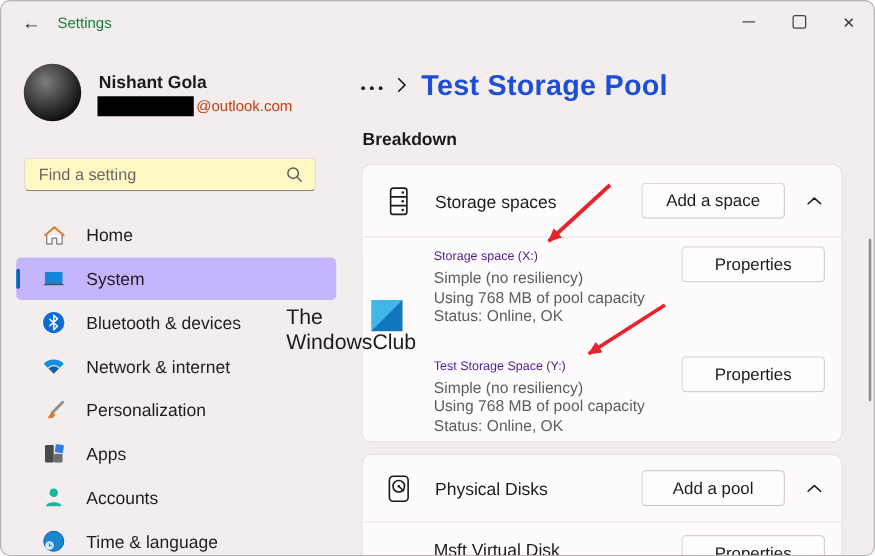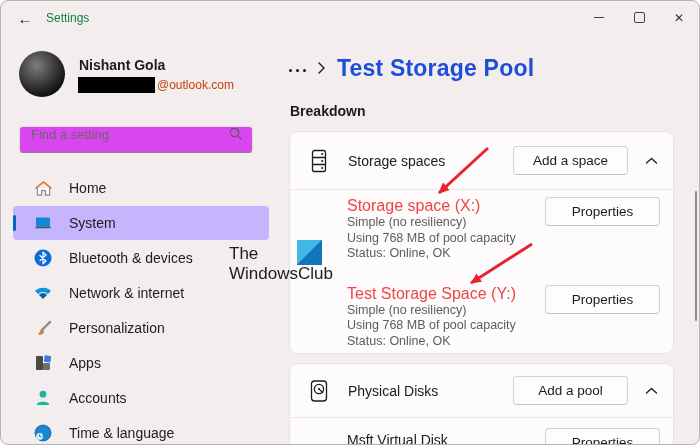--- a/index.html
+++ b/index.html
@@ -15,23 +15,23 @@
   .glyph-min{width:10px;height:1px;background:#444;}
   .glyph-max{width:9px;height:9px;border:1px solid #444;border-radius:2px;}
   .glyph-close{font-size:12px;color:#333;line-height:1;}
   
   .avatar{position:absolute;left:18px;top:50px;width:46px;height:46px;border-radius:50%;
           background:radial-gradient(circle at 38% 32%,#7d7d7d 0%,#3a3a3a 45%,#0a0a0a 78%);}
   .user-name{position:absolute;left:78px;top:56px;font-size:14px;font-weight:700;color:#1b1b1b;}
   .email-row{position:absolute;left:77px;top:76px;display:flex;align-items:center;}
   .redaction{width:77px;height:16px;background:#000;}
   .email-suffix{font-size:12px;color:#c2410c;margin-left:2px;}
-  .search-box{position:absolute;left:18px;top:125px;width:234px;height:27px;background:#d946ef;
+  .search-box{position:absolute;left:18px;top:125px;width:234px;height:27px;background:#fef9c3;
               border:1px solid #e3dcdd;border-bottom:1px solid #8a8485;border-radius:4px;
-              box-sizing:border-box;display:flex;align-items:flex-start;}
+              box-sizing:border-box;display:flex;align-items:center;}
   .search-input{flex:1;border:none;outline:none;background:transparent;padding:0 8px 0 11px;
                 font-size:13px;color:#1b1b1b;font-family:"Liberation Sans",sans-serif;}
   .search-input::placeholder{color:#6b6768;}
   .search-icon{margin-right:10px;display:flex;}
   .nav{position:absolute;left:12px;top:170px;width:256px;}
   .nav-item{position:relative;height:34px;margin-bottom:1px;display:flex;align-items:center;
             padding-left:20px;gap:16px;border-radius:4px;cursor:pointer;box-sizing:border-box;}
   .nav-item.selected{background:#c4b5fd;align-items:center;}
   .nav-item.selected .indicator{position:absolute;left:0;top:9px;width:3px;height:16px;
             border-radius:2px;background:#0067c0;}
@@ -54,21 +54,21 @@
   .spacer{flex:1;}
   .btn{height:29px;width:115px;background:#fdfdfd;border:1px solid #d6d0d1;border-bottom-color:#c7c2c3;
        border-radius:4px;font-size:13.5px;color:#1b1b1b;display:flex;align-items:center;
        justify-content:center;cursor:pointer;box-sizing:border-box;font-family:"Liberation Sans",sans-serif;}
   .chev{margin-left:15px;display:flex;cursor:pointer;padding:2px;}
   .divider{border-top:1px solid #ece6e7;}
   .rows{padding-top:7px;}
   .space-row{display:flex;align-items:flex-start;padding:0 13px 0 57px;}
   .space-row + .space-row{margin-top:23px;}
   .space-info{flex:1;}
-  .space-name{font-size:16px;color:#ef4444;line-height:18px;}
+  .space-name{font-size:10px;color:#4c1d95;line-height:18px;}
   .space-sub{font-size:12.5px;color:#5f5c5e;line-height:15.5px;}
   .disk-row{display:flex;align-items:flex-start;padding:10px 13px 0 57px;}
   .disk-name{flex:1;font-size:14px;color:#1b1b1b;padding-top:4px;}
   
   .scroll-thumb{position:absolute;left:694px;top:190px;width:2px;height:130px;background:#8f8a8b;
                 border-radius:1px;cursor:pointer;}
   .watermark{position:absolute;left:228px;top:243px;z-index:50;pointer-events:none;}
   .wm-line{font-size:17px;line-height:20px;color:#1c1c1c;}
   .wm-logo{position:absolute;left:68px;top:-4px;width:25px;height:25px;
            background:linear-gradient(135deg,#41b6e8 50%,#1176bb 50%);}

